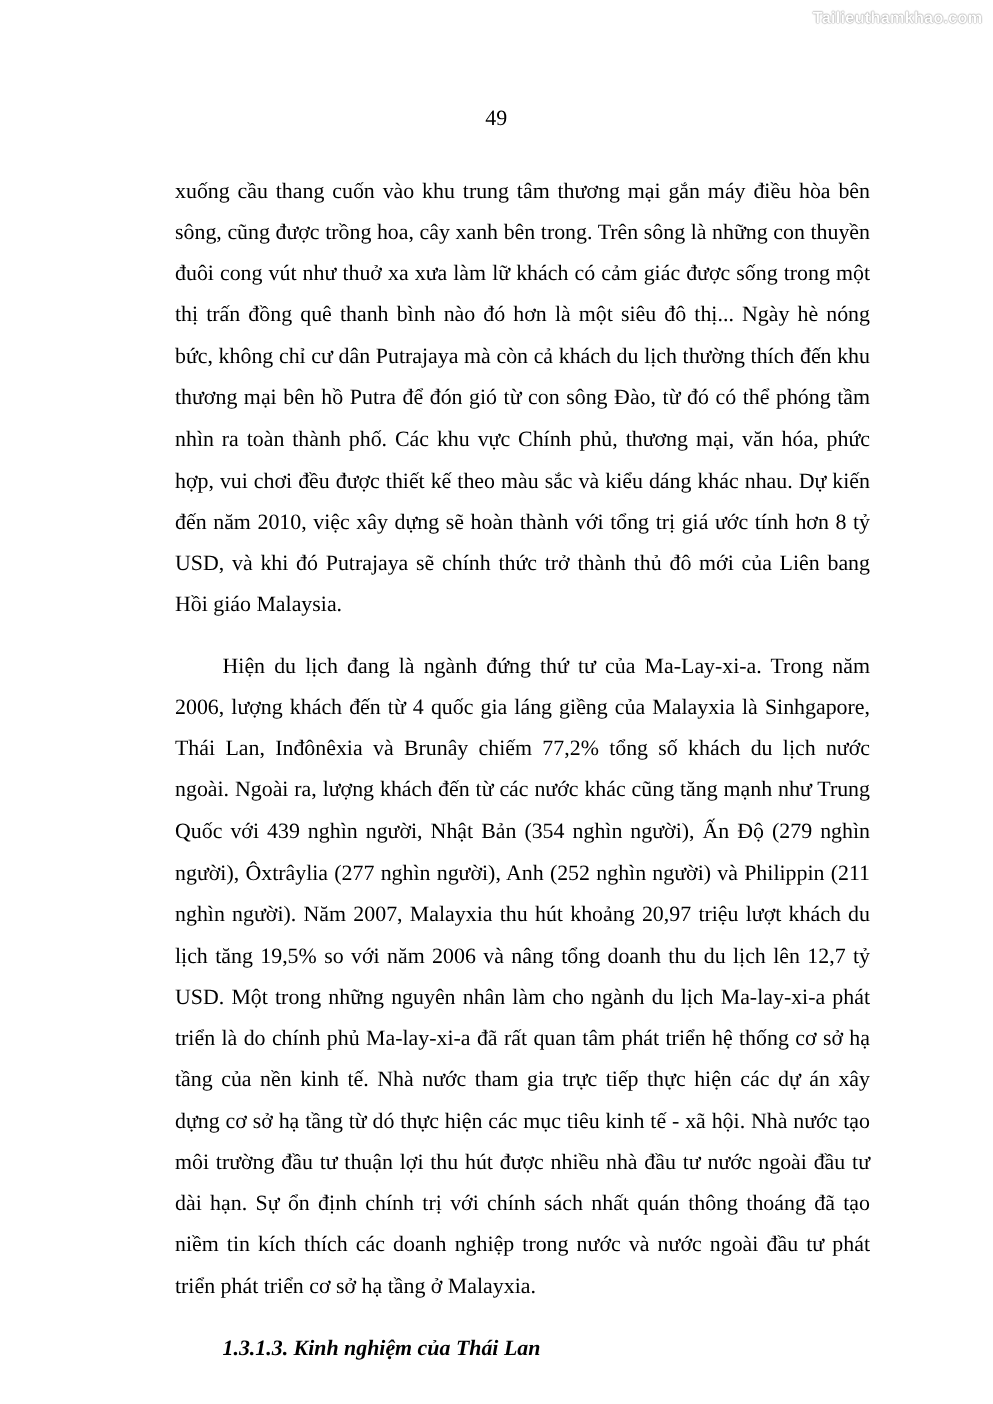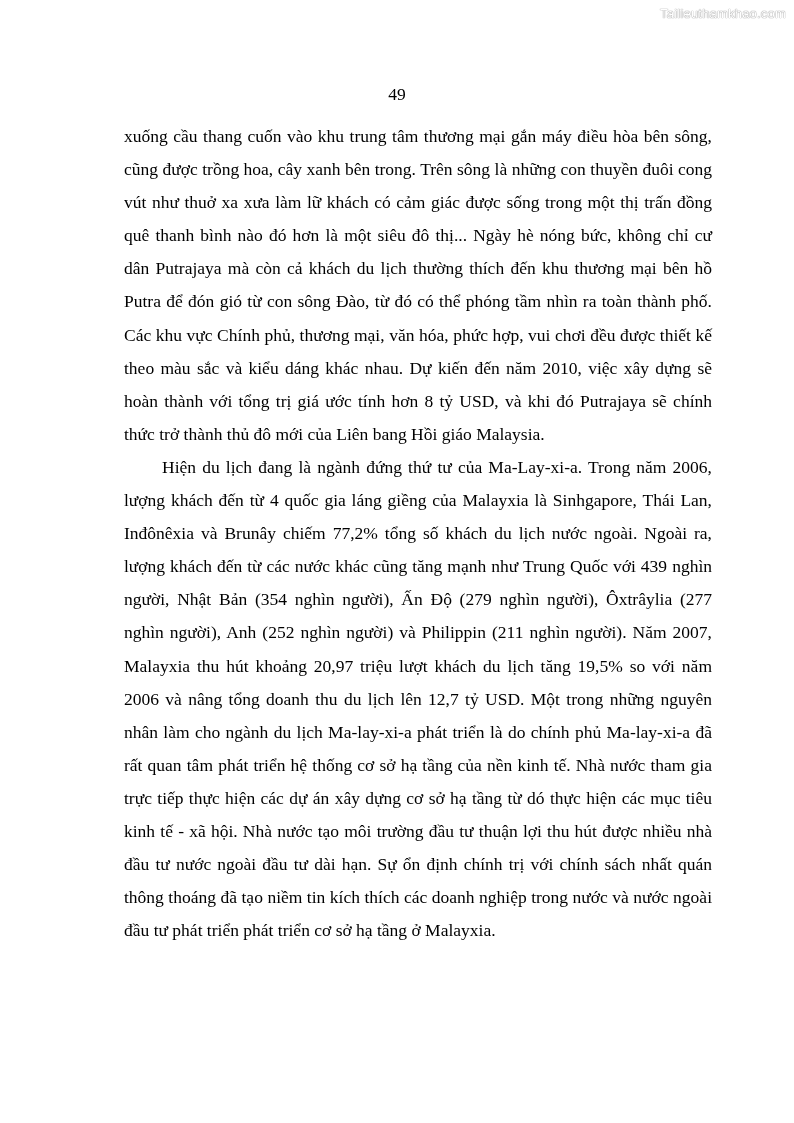--- a/index.html
+++ b/index.html
@@ -2,41 +2,43 @@
 <html><head>
 <meta charset="utf-8">
 <style>
   html, body { margin: 0; padding: 0; background: #ffffff; }
   body { width: 794px; height: 1123px; position: relative; overflow: hidden; }
   .watermark {
     position: absolute; top: 6px; right: 8px;
     font-family: "Liberation Sans", sans-serif; font-size: 13px;
     color: #ffffff; letter-spacing: 0.2px;
     text-shadow: 0 0 1px #8a8a8a, 0 0 1px #8a8a8a;
+    font-weight: bold;
   }
   .page-number {
     position: absolute; top: 84px; left: 0; width: 794px; text-align: center;
     font-family: "Liberation Serif", serif; font-size: 17.5px; color: #000;
   }
   .body-text {
     position: absolute; top: 120px; left: 124px; width: 588px;
     font-family: "Liberation Serif", serif; font-size: 17.5px; line-height: 33.1px;
     color: #000; text-align: justify;
   }
-  .body-text p { margin: 0; }
+  .body-text p { margin: 16px; }
   .body-text p.indent { text-indent: 38px; }
   .heading {
     margin: 0; padding-left: 38px;
     font-weight: bold; font-style: italic; font-size: 17.5px;
   }
   sup { font-size: 11px; line-height: 0; vertical-align: 7px; }
 </style>
 </head>
 <body>
 
 <div class="watermark">Tailieuthamkhao.com</div>
 
 <div class="page-number">49</div>
 
 <div class="body-text">
   <p>xuống cầu thang cuốn vào khu trung tâm thương mại gắn máy điều hòa bên sông, cũng được trồng hoa, cây xanh bên trong. Trên sông là những con thuyền đuôi cong vút như thuở xa xưa làm lữ khách có cảm giác được sống trong một thị trấn đồng quê thanh bình nào đó hơn là một siêu đô thị... Ngày hè nóng bức, không chỉ cư dân Putrajaya mà còn cả khách du lịch thường thích đến khu thương mại bên hồ Putra để đón gió từ con sông Đào, từ đó có thể phóng tầm nhìn ra toàn thành phố. Các khu vực Chính phủ, thương mại, văn hóa, phức hợp, vui chơi đều được thiết kế theo màu sắc và kiểu dáng khác nhau. Dự kiến đến năm 2010, việc xây dựng sẽ hoàn thành với tổng trị giá ước tính hơn 8 tỷ USD, và khi đó Putrajaya sẽ chính thức trở thành thủ đô mới của Liên bang Hồi giáo Malaysia.</p>
   <p class="indent">Hiện du lịch đang là ngành đứng thứ tư của Ma-Lay-xi-a. Trong năm 2006, lượng khách đến từ 4 quốc gia láng giềng của Malayxia là Sinhgapore, Thái Lan, Inđônêxia và Brunây chiếm 77,2% tổng số khách du lịch nước ngoài. Ngoài ra, lượng khách đến từ các nước khác cũng tăng mạnh như Trung Quốc với 439 nghìn người, Nhật Bản (354 nghìn người), Ấn Độ (279 nghìn người), Ôxtrâylia (277 nghìn người), Anh (252 nghìn người) và Philippin (211 nghìn người). Năm 2007, Malayxia thu hút khoảng 20,97 triệu lượt khách du lịch tăng 19,5% so với năm 2006 và nâng tổng doanh thu du lịch lên 12,7 tỷ USD. Một trong những nguyên nhân làm cho ngành du lịch Ma-lay-xi-a phát triển là do chính phủ Ma-lay-xi-a đã rất quan tâm phát triển hệ thống cơ sở hạ tầng của nền kinh tế. Nhà nước tham gia trực tiếp thực hiện các dự án xây dựng cơ sở hạ tầng từ dó thực hiện các mục tiêu kinh tế - xã hội. Nhà nước tạo môi trường đầu tư thuận lợi thu hút được nhiều nhà đầu tư nước ngoài đầu tư dài hạn. Sự ổn định chính trị với chính sách nhất quán thông thoáng đã tạo niềm tin kích thích các doanh nghiệp trong nước và nước ngoài đầu tư phát triển phát triển cơ sở hạ tầng ở Malayxia.</p>
+  <p class="heading">1.3.1.3. Kinh nghiệm của Thái Lan</p>
 </div>
 
 </body></html>

